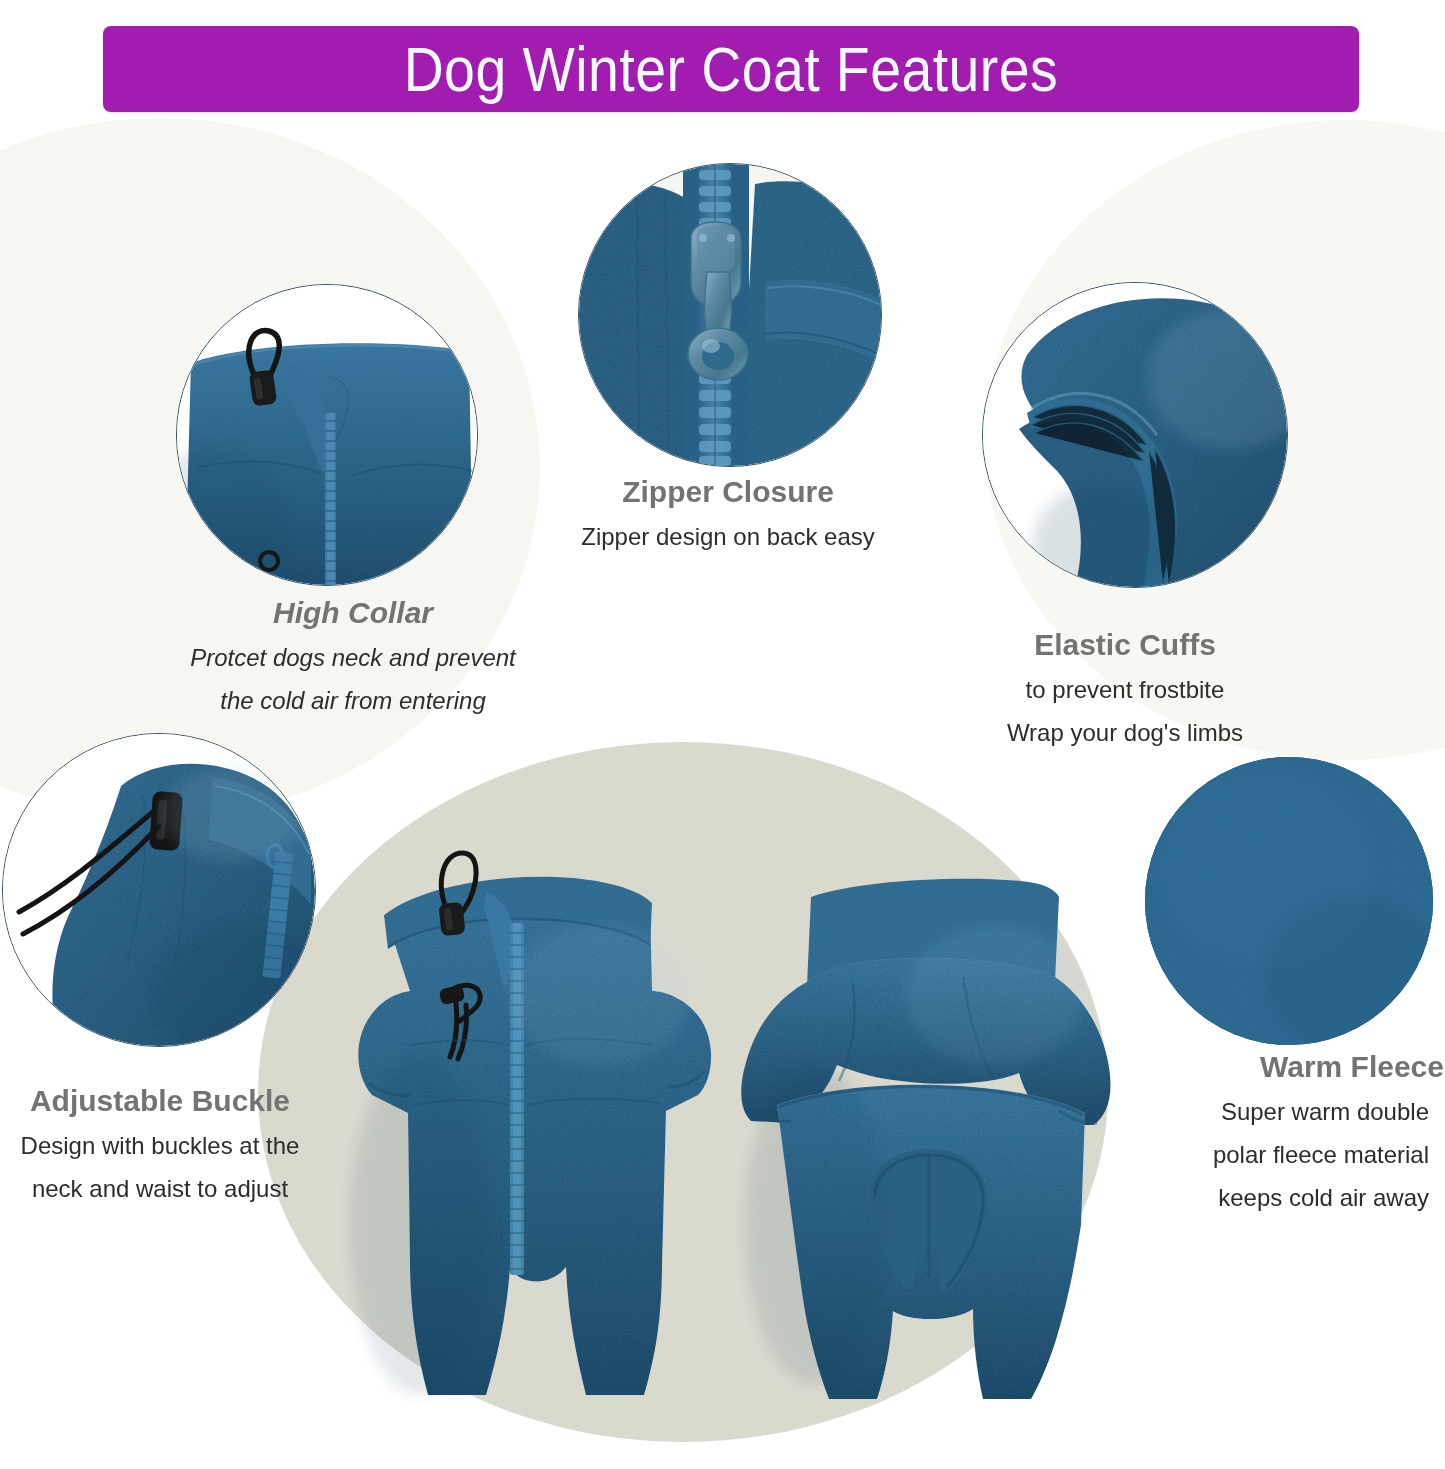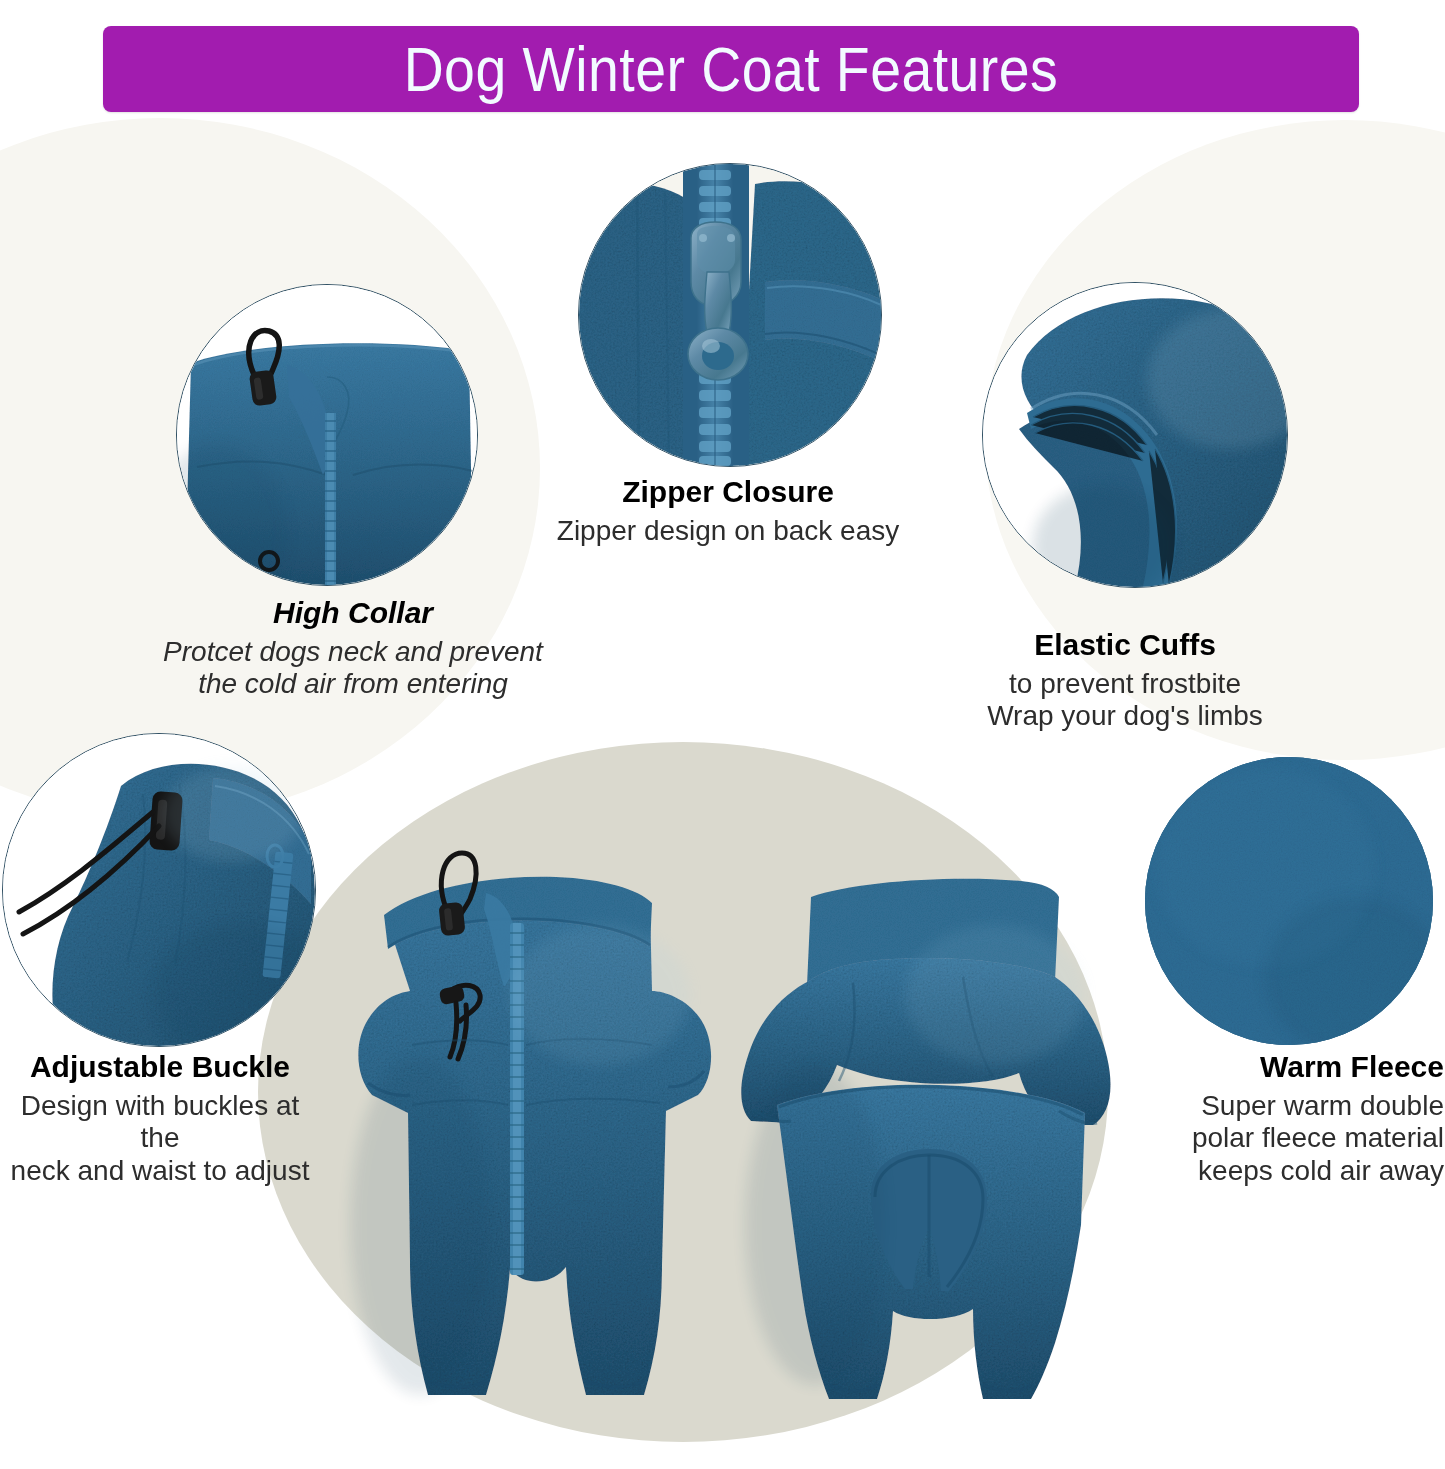--- a/index.html
+++ b/index.html
@@ -50,25 +50,25 @@
     position:absolute;border-radius:50%;overflow:hidden;
     border:1.6px solid #2f4f63;
     background:#ffffff;
     z-index:3;
   }
   .circle.noborder{border:none;}
 
   
   .caption{position:absolute;text-align:center;z-index:6;}
   .cap-title{
-    color:#000000;font-weight:bold;font-size:30px;line-height:1.1;
+    color:#737373;font-weight:bold;font-size:30px;line-height:1.1;
     margin:0 0 7px 0;white-space:nowrap;
   }
   .cap-desc{
-    color:#2d2d2d;font-size:28px;line-height:1.16;margin:0;
+    color:#2d2d2d;font-size:24px;line-height:1.16;margin:15px;
     font-weight:400;
   }
 
   
   .product{position:absolute;z-index:4;}
 
   svg{display:block;}
 </style>
 </head>
 <body>
@@ -309,21 +309,21 @@
       <g fill="none" stroke="#141414" stroke-width="5" stroke-linecap="round">
         <path d="M150,78 C116,106 70,148 16,178"></path>
         <path d="M156,92 C124,126 78,170 20,200"></path>
       </g>
 
       <ellipse cx="240" cy="260" rx="90" ry="70" fill="#0f3a54" opacity=".13" filter="url(#softShade)"></ellipse>
       <ellipse cx="230" cy="80" rx="70" ry="48" fill="#a9cde2" opacity=".14" filter="url(#softShade)"></ellipse>
     </svg>
   </div>
 
-  <div class="caption" style="left:0px;top:1050px;width:320px;">
+  <div class="caption" style="left:0px;top:1084px;width:320px;">
     <div class="cap-title">Adjustable Buckle</div>
     <div class="cap-desc">Design with buckles at the</div>
     <div class="cap-desc">neck and waist to adjust</div>
   </div>
 
   <div class="circle noborder" style="left:1145px;top:757px;width:288px;height:288px;">
     <svg width="288" height="288" viewBox="0 0 288 288">
       <rect width="288" height="288" fill="#2c6589"></rect>
       <g filter="url(#fleeceTex)">
         <rect width="288" height="288" fill="#2c6589"></rect>

